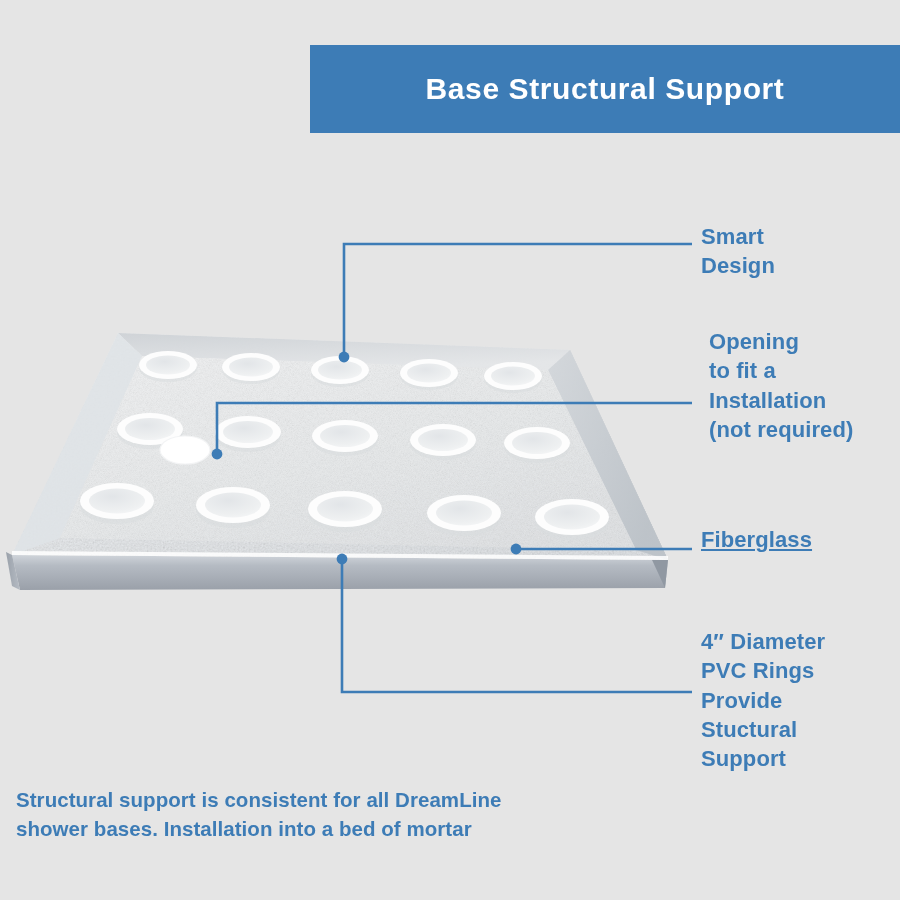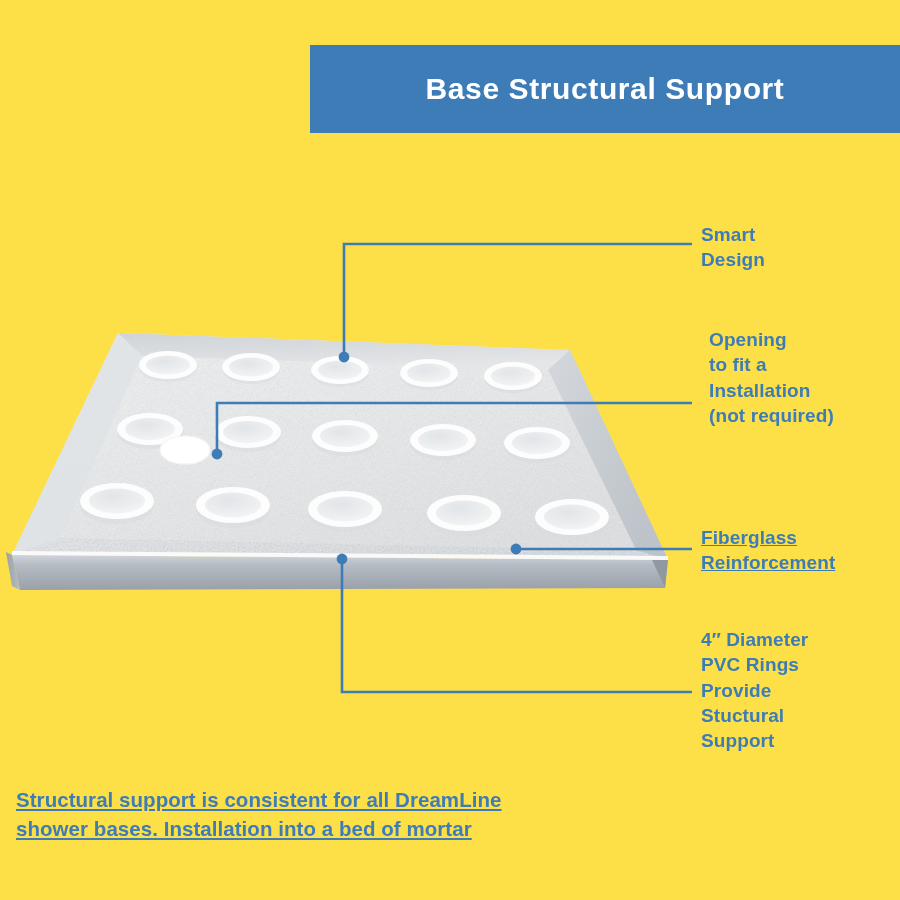--- a/index.html
+++ b/index.html
@@ -15,21 +15,21 @@
     overflow: hidden;
     font-family: "Liberation Sans", sans-serif;
     -webkit-font-smoothing: antialiased;
   }
 
   #page {
     position: absolute;
     left: 0; top: 0;
     width: 900px;
     height: 900px;
-    background: #fde047;
+    background: #e5e5e5;
   }
 
   
   .header-banner {
     position: absolute;
     left: 310px;
     top: 45px;
     width: 590px;
     height: 88px;
     background: #3d7cb6;
@@ -54,21 +54,21 @@
     top: 300px;
     width: 700px;
     height: 310px;
   }
   .product-figure svg { display: block; }
 
   
   .callout {
     position: absolute;
     color: #3d7cb6;
-    font-size: 19px;
+    font-size: 22px;
     font-weight: bold;
     line-height: 1.33;
     letter-spacing: 0.1px;
   }
   .callout .line { display: block; white-space: nowrap; }
 
   #callout-smart-design   { left: 701px; top: 222px; }
   #callout-drain-opening  { left: 701px; top: 327px; margin-left: 8px; }
   #callout-fiberglass     { left: 701px; top: 525px; text-decoration: underline; }
   #callout-pvc-rings      { left: 701px; top: 627px; }
@@ -78,21 +78,21 @@
     position: absolute;
     left: 16px;
     top: 785px;
     width: 620px;
     color: #3d7cb6;
     font-size: 20.5px;
     font-weight: bold;
     line-height: 1.42;
     letter-spacing: 0.05px;
   }
-  .footer-note .line { display: block; white-space: nowrap; text-decoration: underline; }
+  .footer-note .line { display: block; white-space: nowrap; }
 
   
   .leaders {
     position: absolute;
     left: 0; top: 0;
     width: 900px; height: 900px;
     pointer-events: none;
   }
 </style>
 </head>
@@ -306,21 +306,20 @@
 
   <div class="callout" id="callout-drain-opening">
     <span class="line">Opening</span>
     <span class="line">to fit a</span>
     <span class="line">Installation</span>
     <span class="line">(not required)</span>
   </div>
 
   <div class="callout" id="callout-fiberglass">
     <span class="line">Fiberglass</span>
-    <span class="line">Reinforcement</span>
   </div>
 
   <div class="callout" id="callout-pvc-rings">
     <span class="line">4″ Diameter</span>
     <span class="line">PVC Rings</span>
     <span class="line">Provide</span>
     <span class="line">Stuctural</span>
     <span class="line">Support</span>
   </div>
 

